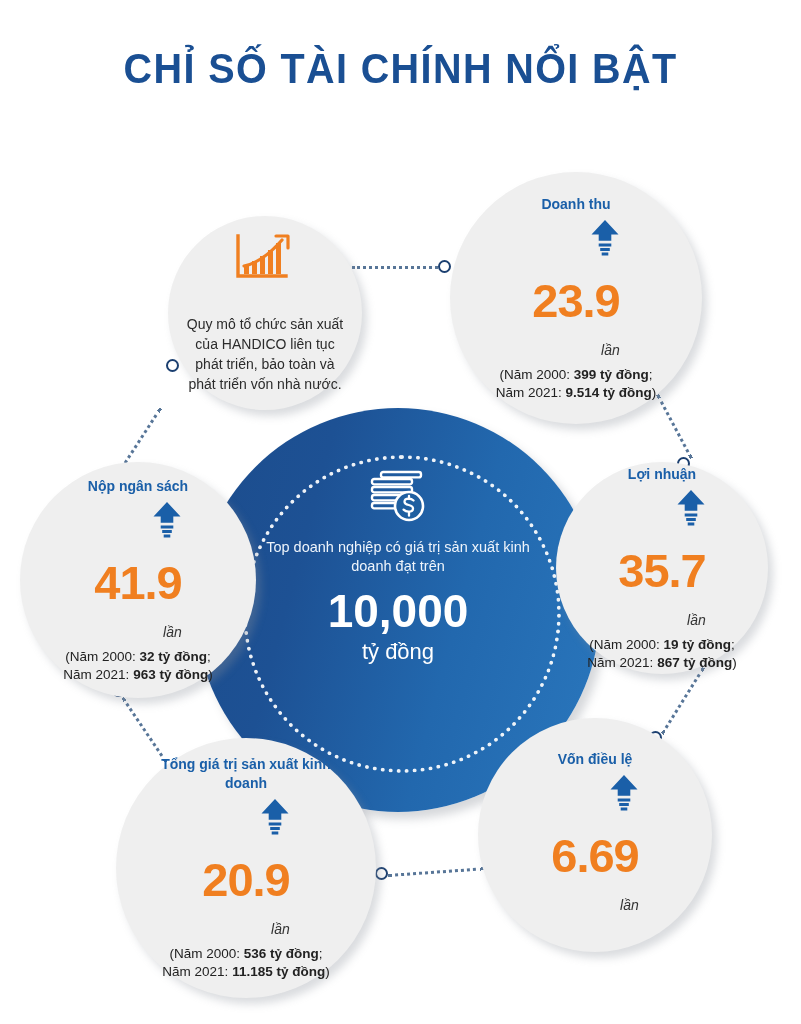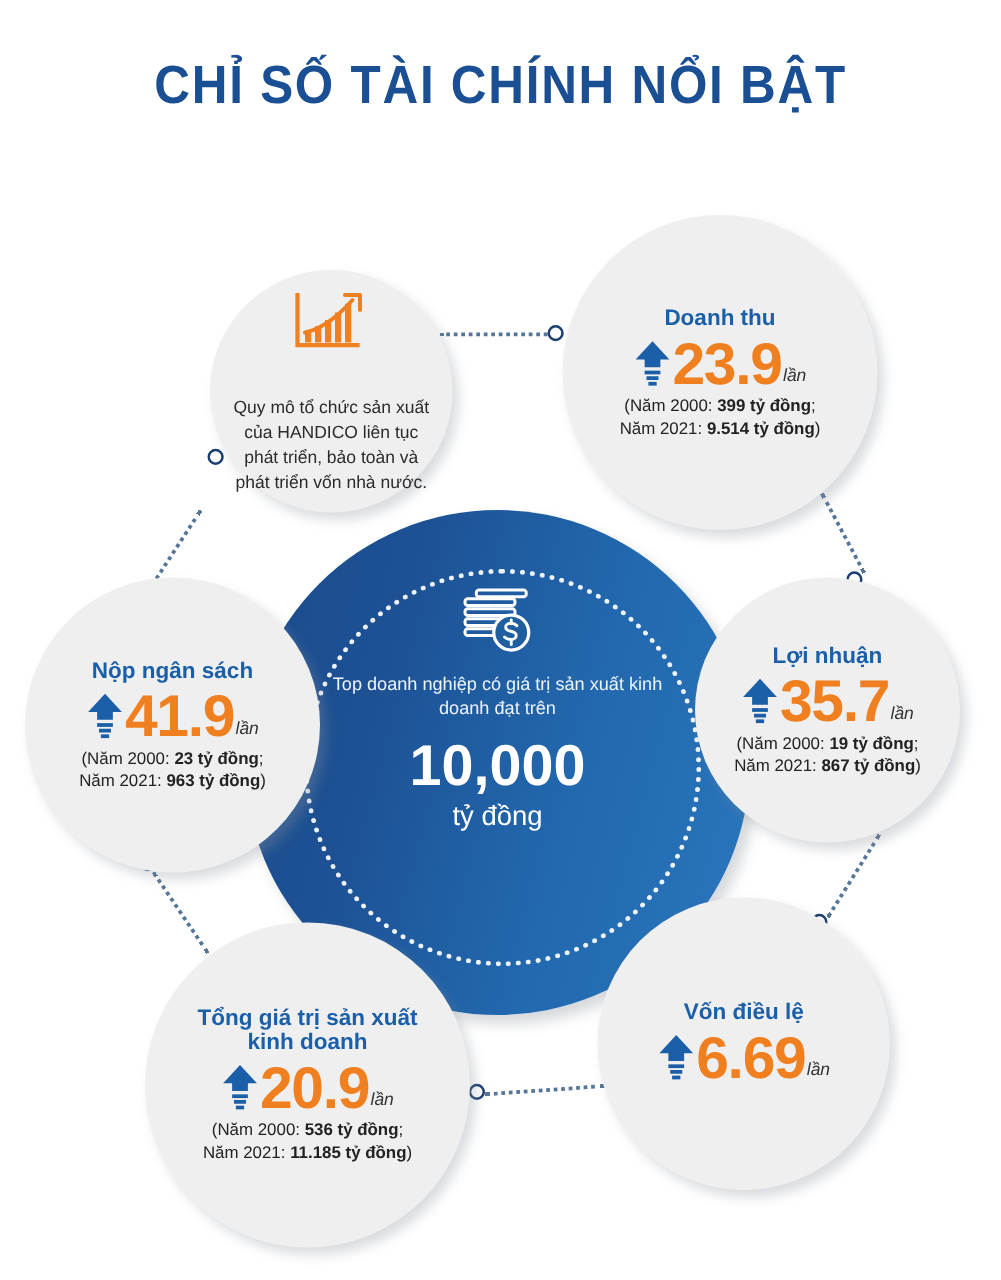--- a/index.html
+++ b/index.html
@@ -95,30 +95,31 @@
     display: flex;
     flex-direction: column;
     align-items: center;
     justify-content: center;
     text-align: center;
     box-sizing: border-box;
   }
   .bub-heading {
     color: #1a5fa8;
     font-weight: bold;
-    font-size: 18px;
+    font-size: 14px;
     line-height: 19px;
     margin-bottom: 3px;
   }
   .valrow {
     display: flex;
     align-items: flex-end;
     justify-content: center;
-    gap: 1px;
+    gap: 18px;
     margin: 1px 0 2px 0;
+    flex-direction: column;
   }
   .bignum {
     color: #f07f20;
     font-family: "Liberation Sans Narrow", "Liberation Sans", sans-serif;
     font-weight: bold;
     font-size: 47px;
     line-height: 46px;
     letter-spacing: -1px;
   }
   .lan {
@@ -262,21 +263,21 @@
           <rect x="8.7" y="25.5" width="12.6" height="3" fill="#1a5fa8"></rect>
           <rect x="10.2" y="30" width="9.6" height="3" fill="#1a5fa8"></rect>
           <rect x="11.7" y="34.5" width="6.6" height="3" fill="#1a5fa8"></rect>
         </svg>
       </span>
       <span class="bignum">41.9</span>
       <span class="lan">lần</span>
     </div>
     <div class="sub">
       <span>(Năm 2000:</span>
-      <b>23 tỷ đồng</b><span>;</span><br>
+      <b>32 tỷ đồng</b><span>;</span><br>
       <span>Năm 2021:</span>
       <b>963 tỷ đồng</b><span>)</span>
     </div>
   </div>
 
   <div class="bubble" id="bubble-profit">
     <div class="bub-heading">Lợi nhuận</div>
     <div class="valrow">
       <span>
         <svg width="30" height="38" viewBox="0 0 30 38" fill="none">

